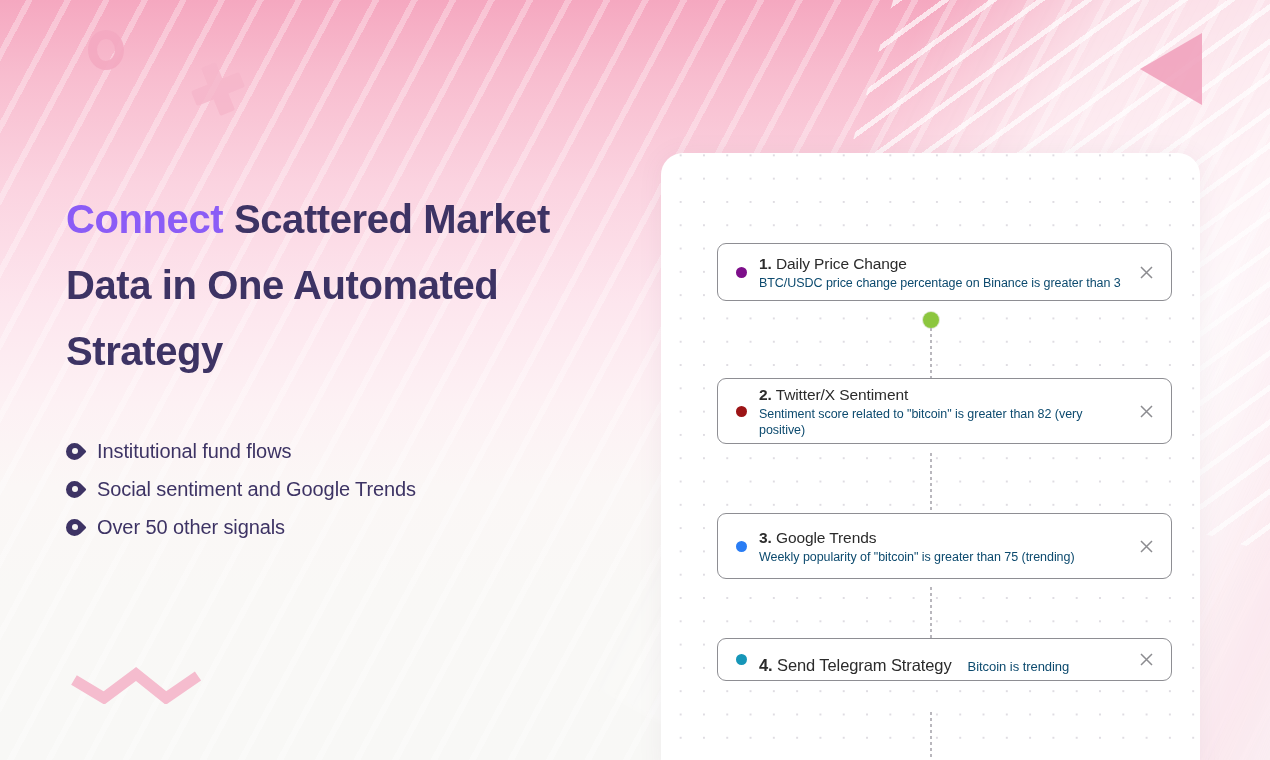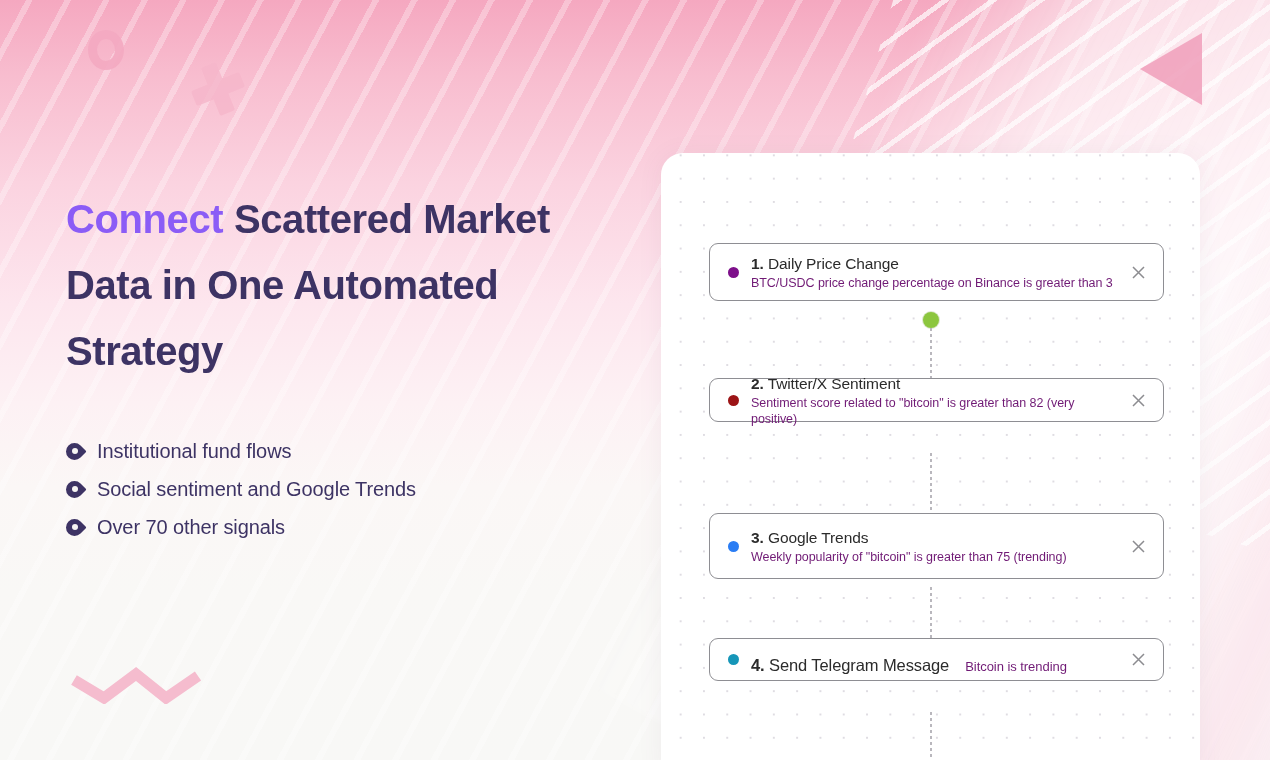--- a/index.html
+++ b/index.html
@@ -271,21 +271,21 @@
     top: 159px;
     width: 16px;
     height: 16px;
     border-radius: 50%;
     background: #8cc63e;
     box-shadow: 0 0 0 1px rgba(120,160,60,0.25);
   }
 
   .card {
     position: absolute;
-    left: 48px;
+    left: 56px;
     width: 455px;
     background: #ffffff;
     border: 1.6px solid #8e8e93;
     border-radius: 9px;
     display: flex;
     align-items: center;
     padding: 0 12px 0 18px;
   }
 
   .card-dot {
@@ -303,21 +303,21 @@
     color: #2b2b2b;
     line-height: 20px;
     letter-spacing: -0.1px;
     white-space: nowrap;
   }
   .card-title .num { font-weight: 700; }
 
   .card-sub {
     font-size: 12.5px;
     line-height: 16px;
-    color: #701a75;
+    color: #0c4a6e;
     letter-spacing: -0.05px;
     margin-top: 1px;
   }
 
   
   .card.inline .card-body {
     display: flex;
     align-items: baseline;
   }
   .card.inline .card-title { font-size: 16.5px; }
@@ -376,21 +376,21 @@
         <span class="pin"></span>
           <span class="eye"></span>
       </span>
       <span>Social sentiment and Google Trends</span>
     </li>
     <li class="feature-item">
       <span class="feature-bullet">
         <span class="pin"></span>
           <span class="eye"></span>
       </span>
-      <span>Over 70 other signals</span>
+      <span>Over 50 other signals</span>
     </li>
   </ul>
 </div>
 
 <div class="panel">
   <div class="panel-dots"></div>
 
   <div class="flow">
 
     <div class="start-node"></div>
@@ -415,21 +415,21 @@
         </div>
         <div class="card-sub">BTC/USDC price change percentage on Binance is greater than 3</div>
       </div>
       <div class="card-close">
         <svg width="15" height="15" viewBox="0 0 15 15">
           <path d="M2 2 L13 13 M13 2 L2 13" stroke="currentColor" stroke-width="1.5" fill="none"></path>
         </svg>
       </div>
     </div>
 
-    <div class="card" style="top:225px;height:44px;">
+    <div class="card" style="top:225px;height:66px;">
       <span class="card-dot" style="background:#9c1416"></span>
       <div class="card-body">
         <div class="card-title">
           <span class="num">2.</span>
           <span>Twitter/X Sentiment</span>
         </div>
         <div class="card-sub">Sentiment score related to "bitcoin" is greater than 82 (very positive)</div>
       </div>
       <div class="card-close">
         <svg width="15" height="15" viewBox="0 0 15 15">
@@ -452,21 +452,21 @@
           <path d="M2 2 L13 13 M13 2 L2 13" stroke="currentColor" stroke-width="1.5" fill="none"></path>
         </svg>
       </div>
     </div>
 
     <div class="card inline" style="top:485px;height:43px;">
       <span class="card-dot" style="background:#1696b8"></span>
       <div class="card-body">
         <div class="card-title">
           <span class="num">4.</span>
-          <span>Send Telegram Message</span>
+          <span>Send Telegram Strategy</span>
         </div>
         <div class="card-sub">Bitcoin is trending</div>
       </div>
       <div class="card-close">
         <svg width="15" height="15" viewBox="0 0 15 15">
           <path d="M2 2 L13 13 M13 2 L2 13" stroke="currentColor" stroke-width="1.5" fill="none"></path>
         </svg>
       </div>
     </div>
 

